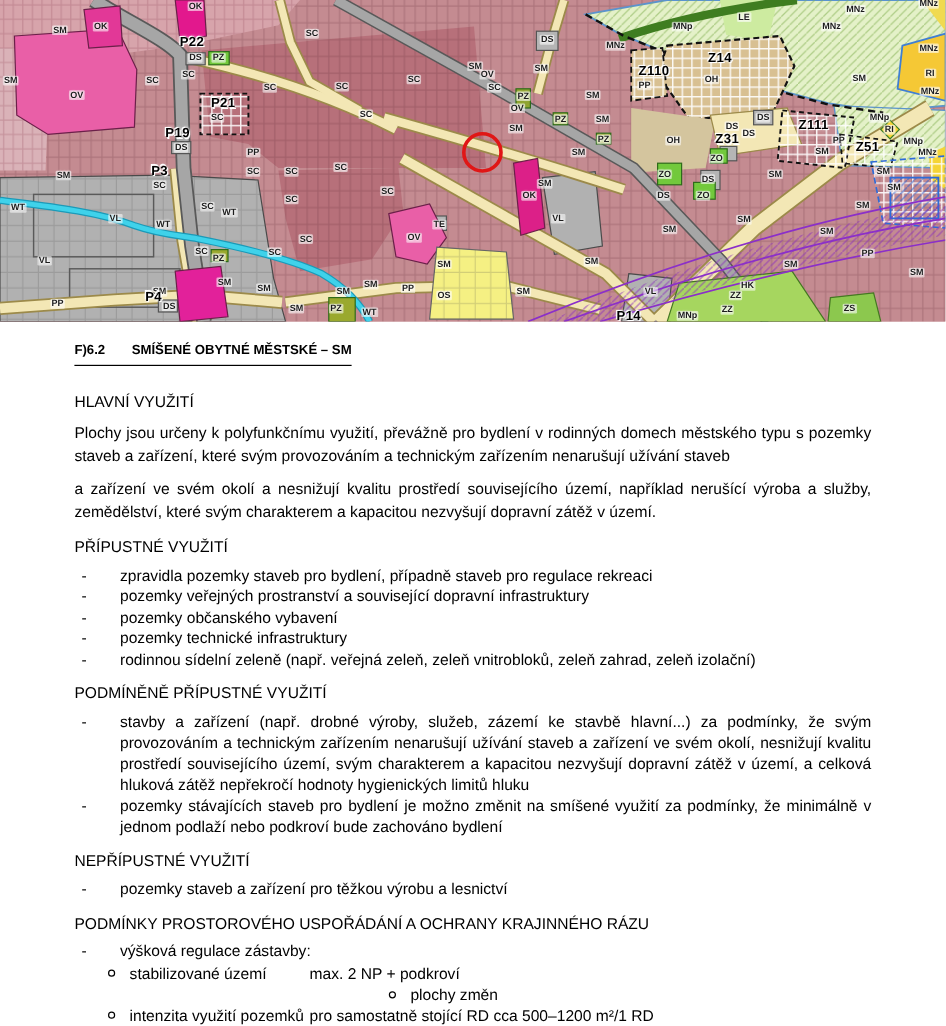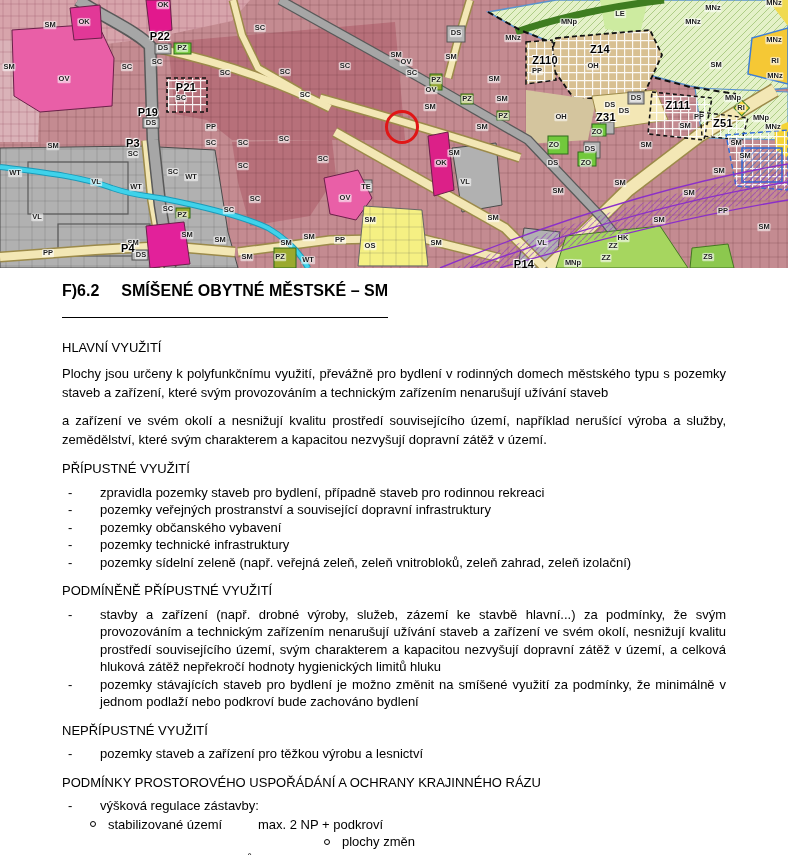--- a/index.html
+++ b/index.html
@@ -8,22 +8,22 @@
   .map{position:relative;width:788px;height:268px;overflow:hidden;background:#c48b91;}
   .map svg{position:absolute;left:0;top:0;}
   .zlab{position:absolute;transform:translate(-50%,-50%);font-weight:bold;font-size:7.5px;
         color:#1c1c1c;background:rgba(255,255,255,.55);padding:0 1px;border-radius:1px;
         text-shadow:0 0 2px #fff,0 0 2px #fff;white-space:nowrap;line-height:1;}
   .alab-wrap .zlab{font-size:11px;background:transparent;color:#000;
         text-shadow:0 0 2px #fff,0 0 3px #fff,1px 1px 0 #fff,-1px -1px 0 #fff;letter-spacing:.3px;}
   .red-circle{position:absolute;border:3px solid #e01616;border-radius:50%;box-sizing:border-box;}
   
   .doc{position:relative;padding:14px 62px 6px 62px;font-size:13px;line-height:18.5px;}
-  .doc h1{font-size:16px;font-weight:bold;margin:0 0 10px 0;display:inline-block;
-          border-bottom:1.6px solid #000;padding-bottom:16px;}
+  .doc h1{font-size:11px;font-weight:bold;margin:0 0 10px 0;display:inline-block;
+          border-bottom:1.6px solid #000;padding-bottom:2px;}
   .doc h1 .num{margin-right:22px;}
   .h{margin:11px 0 5px 0;font-weight:normal;font-size:13px;}
   p.body{text-align:justify;margin:8px 0 10px 0;}
   ul.dash{list-style:none;margin:1px 0;padding:0;}
   ul.dash li{position:relative;padding-left:38px;line-height:17.5px;text-align:justify;}
   ul.dash li::before{content:"-";position:absolute;left:6px;top:0;}
   .sub{margin-left:26px;}
   .subrow{display:flex;line-height:17.5px;justify-content:center;}
   .o-mark{flex:none;width:20px;position:relative;}
   .o-mark::before{content:"";position:absolute;left:2px;top:5.5px;width:6px;height:6px;
@@ -326,25 +326,25 @@
 <div class="doc">
   <h1><span class="num">F)6.2</span><span>SMÍŠENÉ OBYTNÉ MĚSTSKÉ – SM</span></h1>
 
   <p class="h">HLAVNÍ VYUŽITÍ</p>
   <p class="body">Plochy jsou určeny k polyfunkčnímu využití, převážně pro bydlení v rodinných domech městského typu s pozemky staveb a zařízení, které svým provozováním a technickým zařízením nenarušují užívání staveb</p>
   <p class="body">a zařízení ve svém okolí a nesnižují kvalitu prostředí souvisejícího území, například nerušící výroba a služby, zemědělství, které svým charakterem a kapacitou nezvyšují dopravní zátěž v území.</p>
 
   <p class="h">PŘÍPUSTNÉ VYUŽITÍ</p>
   <ul class="dash">
 
-  <li>zpravidla pozemky staveb pro bydlení, případně staveb pro rodinnou rekreaci</li>
+  <li>zpravidla pozemky staveb pro bydlení, případně staveb pro regulace rekreaci</li>
       <li>pozemky veřejných prostranství a související dopravní infrastruktury</li>
       <li>pozemky občanského vybavení</li>
       <li>pozemky technické infrastruktury</li>
-      <li>pozemky sídelní zeleně (např. veřejná zeleň, zeleň vnitrobloků, zeleň zahrad, zeleň izolační)</li>
+      <li>rodinnou sídelní zeleně (např. veřejná zeleň, zeleň vnitrobloků, zeleň zahrad, zeleň izolační)</li>
     </ul>
 
   <p class="h">PODMÍNĚNĚ PŘÍPUSTNÉ VYUŽITÍ</p>
   <ul class="dash">
 
   <li>stavby a zařízení (např. drobné výroby, služeb, zázemí ke stavbě hlavní...) za podmínky, že svým provozováním a technickým zařízením nenarušují užívání staveb a zařízení ve svém okolí, nesnižují kvalitu prostředí souvisejícího území, svým charakterem a kapacitou nezvyšují dopravní zátěž v území, a celková hluková zátěž nepřekročí hodnoty hygienických limitů hluku</li>
       <li>pozemky stávajících staveb pro bydlení je možno změnit na smíšené využití za podmínky, že minimálně v jednom podlaží nebo podkroví bude zachováno bydlení</li>
     </ul>
 
   <p class="h">NEPŘÍPUSTNÉ VYUŽITÍ</p>

